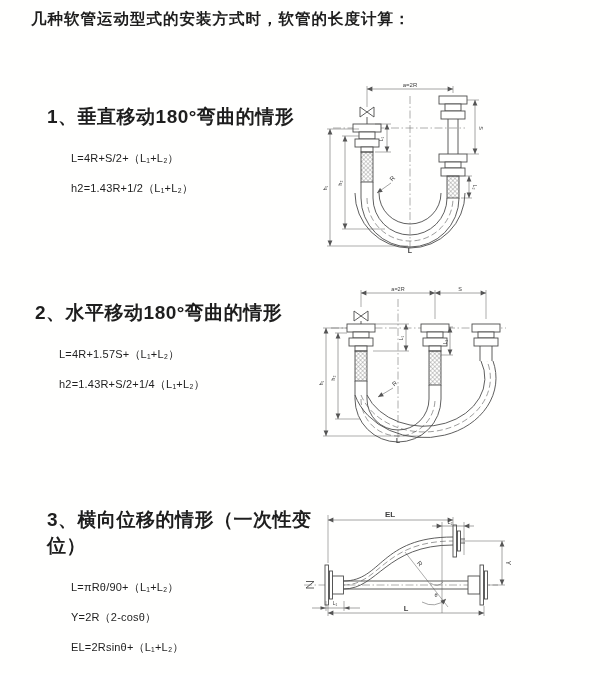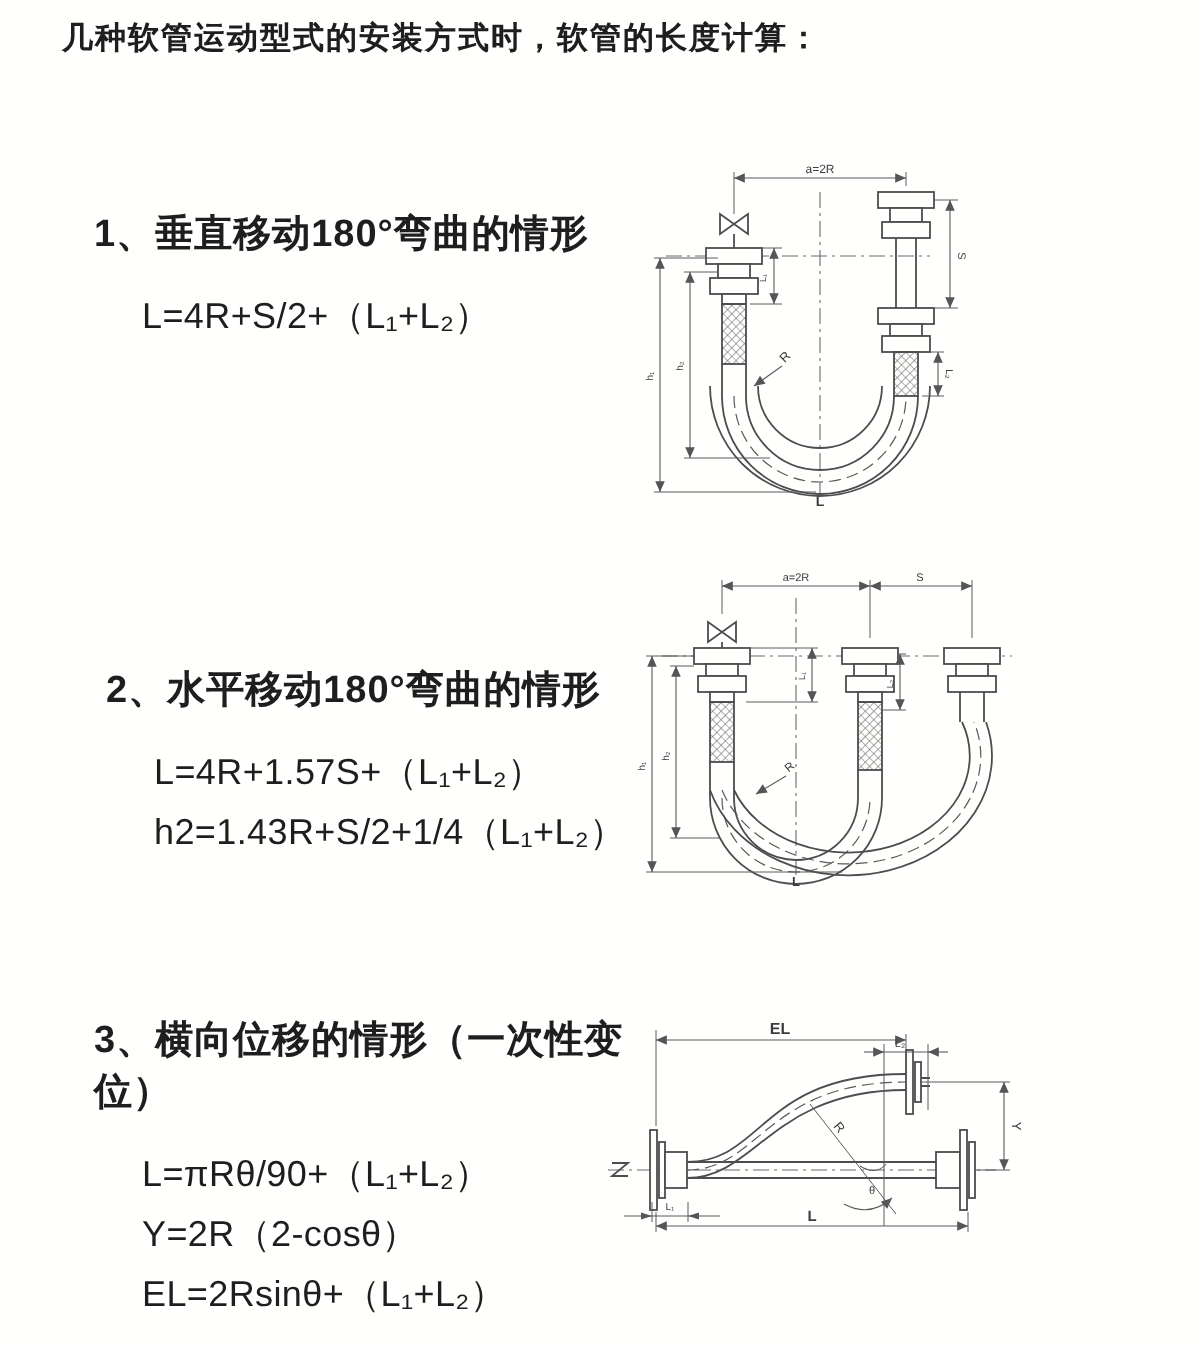--- a/index.html
+++ b/index.html
@@ -7,42 +7,43 @@
     width:600px;height:675px;position:relative;background:#fffffe;
     font-family:"Liberation Sans","DejaVu Sans",sans-serif;color:#1e1e1e;
     overflow:hidden;
   }
   .abs{position:absolute;}
   .title{
     left:31px;top:9px;font-size:15.5px;font-weight:700;letter-spacing:1px;
   }
   .section{width:290px;}
   .sec-heading{font-size:19px;font-weight:700;letter-spacing:0.5px;margin:0 0 13px 0;}
-  .formula{font-size:18px;font-weight:500;margin:0 0 0 24px;line-height:30px;
+  .formula{font-size:11px;font-weight:500;margin:0 0 0 24px;line-height:30px;
     letter-spacing:0.2px;white-space:nowrap;}
   .sec1{left:47px;top:104px;}
-  .sec2{left:53px;top:300px;margin-top:32px;}
+  .sec2{left:35px;top:300px;}
   .sec3{left:47px;top:507px;}
   svg{position:absolute;overflow:visible;}
   svg text{font-family:"Liberation Sans","DejaVu Sans",sans-serif;fill:#3d3d3d;}
   .ln{stroke:#4d4d4d;stroke-width:0.9;fill:none;}
   .fit{stroke:#4d4d4d;stroke-width:0.9;fill:#fffffe;}
   .dim{stroke:#5a5a5a;stroke-width:0.55;fill:none;}
   .ext{stroke:#5a5a5a;stroke-width:0.5;fill:none;}
   .cl{stroke:#6a6a6a;stroke-width:0.55;fill:none;stroke-dasharray:8 2.5 1.5 2.5;}
   .hosedash{stroke:#5a5a5a;stroke-width:0.6;fill:none;stroke-dasharray:6 3;}
 </style>
 </head>
 <body>
 
 <div class="abs title">几种软管运动型式的安装方式时，软管的长度计算：</div>
 
 <div class="abs section sec1">
   <div class="sec-heading">1、垂直移动180°弯曲的情形</div>
   <div class="formula">L=4R+S/2+（L₁+L₂）</div>
+  <div class="formula">h2=1.43R+1/2（L₁+L₂）</div>
 </div>
 
 <div class="abs section sec2">
   <div class="sec-heading">2、水平移动180°弯曲的情形</div>
   <div class="formula">L=4R+1.57S+（L₁+L₂）</div>
   <div class="formula">h2=1.43R+S/2+1/4（L₁+L₂）</div>
 </div>
 
 <div class="abs section sec3">
   <div class="sec-heading">3、横向位移的情形（一次性变位）</div>

